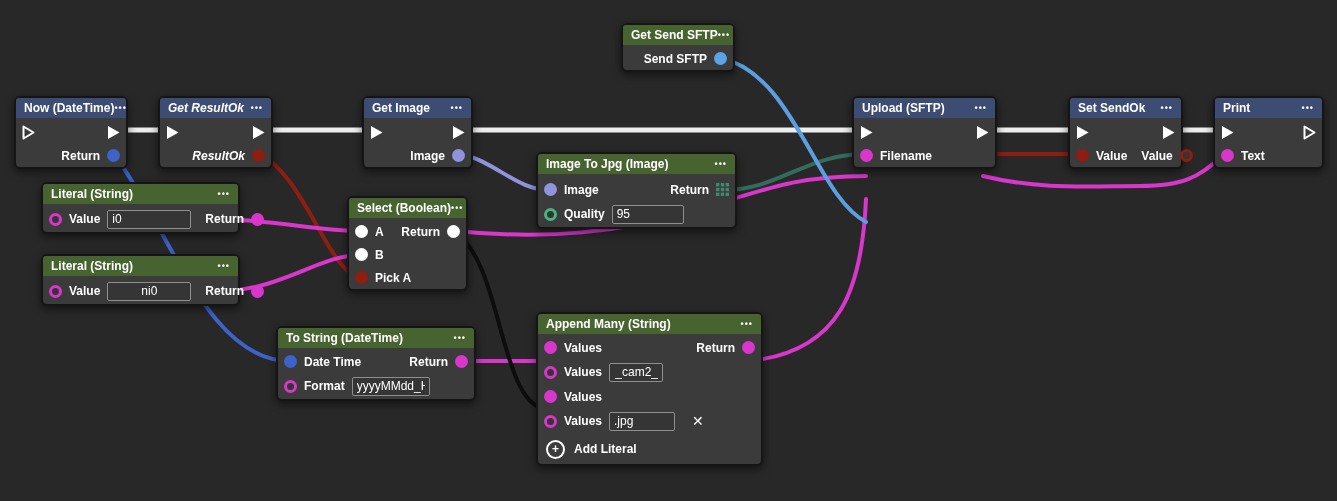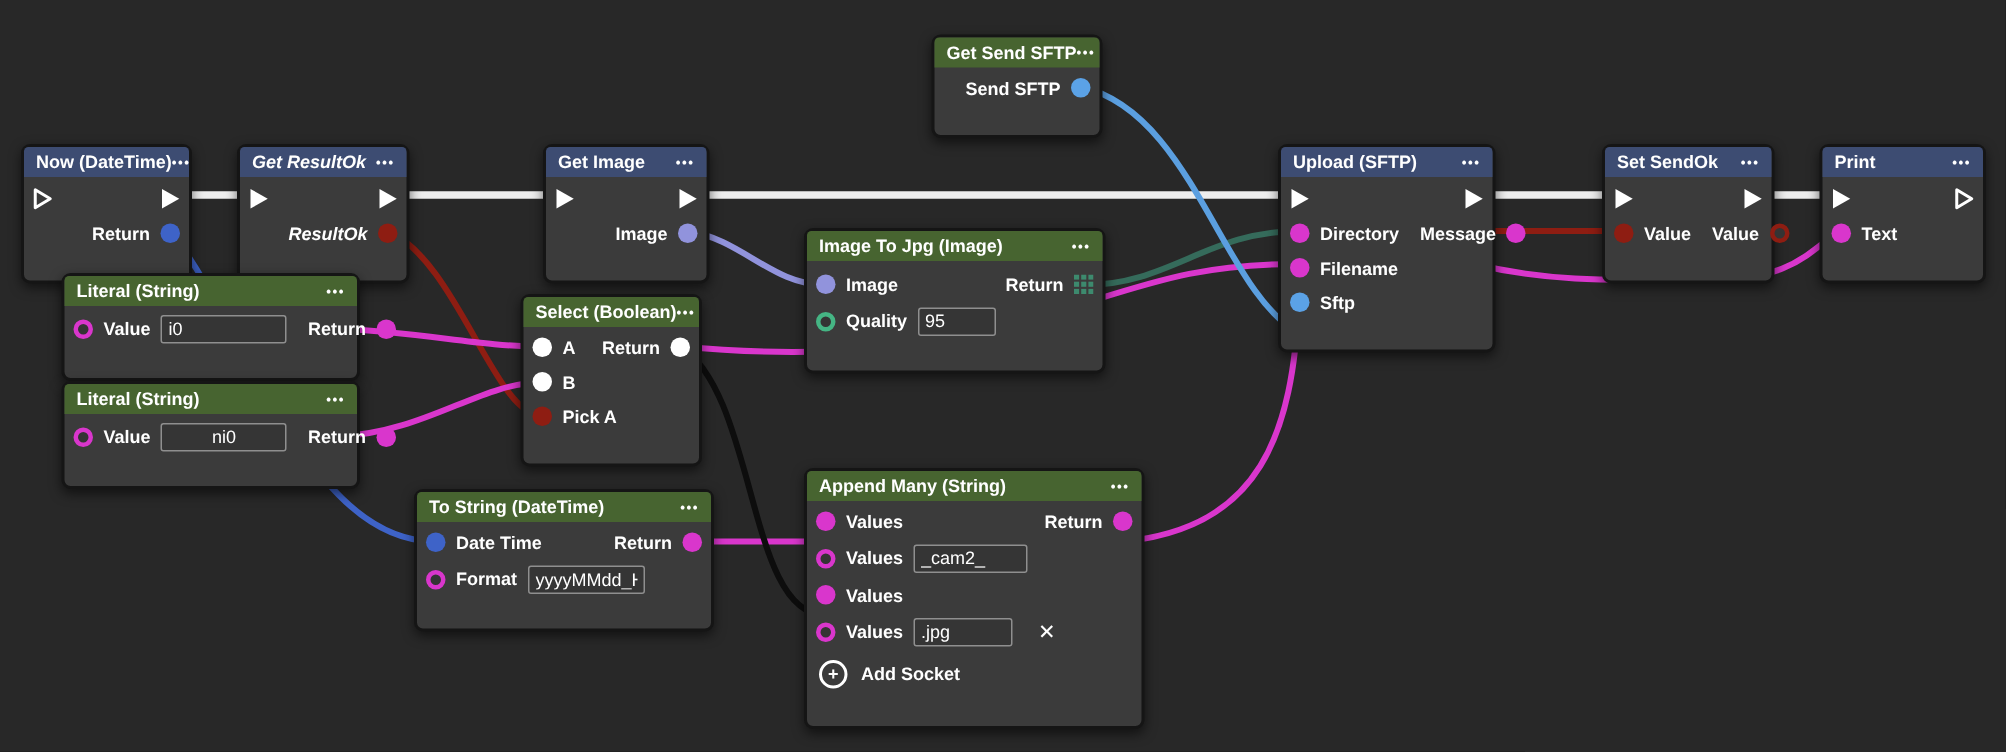--- a/index.html
+++ b/index.html
@@ -17,21 +17,21 @@
   .w-black{stroke:#0d0d0d;stroke-width:4;}
 
   .node{position:absolute;z-index:1;box-sizing:border-box;background:#3b3b3b;
         border:2px solid #151515;border-radius:6px;box-shadow:0 3px 8px rgba(0,0,0,.55);
         color:#fff;font-size:12px;font-weight:bold;}
   .hdr{height:20px;display:flex;align-items:center;justify-content:space-between;
        padding:0 8px;border-radius:3px 3px 0 0;}
   .hdr-blue{background:#3d4c72;}
   .hdr-green{background:#476430;}
   .menu{font-size:9px;letter-spacing:1px;cursor:pointer;line-height:20px;}
-  .body{padding:2px 0 20px 0;}
+  .body{padding:2px 0 0 0;}
   .row{height:23px;display:flex;align-items:center;padding:0 6px;gap:7px;}
   .row.frow{height:26px;}
   .row.exec{height:24px;justify-content:space-between;padding:0 5px;}
   .sp{flex:1;}
   .pin{width:13px;height:13px;border-radius:50%;flex:none;box-sizing:border-box;}
   .pin.fill{background:var(--c);}
   .pin.hollow{border:3px solid var(--c);background:#343434;}
   .c-mag{--c:#d936cc;} .c-blue{--c:#3e63c8;} .c-lblue{--c:#5ba2e6;}
   .c-red{--c:#8e1d12;} .c-lav{--c:#9193dc;} .c-white{--c:#ffffff;} .c-em{--c:#45b584;}
   .exec-pin{width:15px;height:17px;flex:none;display:block;}
@@ -174,21 +174,21 @@
               <rect x="9.6" y="4.8" width="3.4" height="3.4"></rect>
               <rect x="0" y="9.6" width="3.4" height="3.4"></rect>
               <rect x="4.8" y="9.6" width="3.4" height="3.4"></rect>
               <rect x="9.6" y="9.6" width="3.4" height="3.4"></rect>
             </g>
         </svg>
       </div>
       <div class="row frow">
         <span class="pin hollow c-em"></span>
         <span class="lbl">Quality</span>
-        <input class="fld" style="width: 52px;" value="95">
+        <input class="fld" style="width: 72px;" value="95">
       </div>
     </div>
   </div>
 
   <div class="node" style="left:41px;top:182px;width:199px;">
     <div class="hdr hdr-green">
       <span class="lbl">Literal (String)</span>
       <span class="menu">•••</span>
     </div>
     <div class="body">
@@ -274,67 +274,56 @@
       <div class="row">
         <span class="pin fill c-mag"></span>
         <span class="lbl">Values</span>
         <span class="sp"></span>
         <span class="lbl">Return</span>
         <span class="pin fill c-mag"></span>
       </div>
       <div class="row frow">
         <span class="pin hollow c-mag"></span>
         <span class="lbl">Values</span>
-        <input class="fld" style="width: 76px;" value="_cam2_">
+        <input class="fld" style="width: 54px; text-align: right;" value="_cam2_">
       </div>
       <div class="row">
         <span class="pin fill c-mag"></span>
         <span class="lbl">Values</span>
       </div>
       <div class="row frow">
         <span class="pin hollow c-mag"></span>
         <span class="lbl">Values</span>
         <input class="fld" style="width: 66px;" value=".jpg">
         <span class="xdel">✕</span>
       </div>
       <div class="addrow">
         <span class="plus">+</span>
-        <span class="lbl">Add Socket</span>
+        <span class="lbl">Add Literal</span>
       </div>
     </div>
   </div>
 
   <div class="node" style="left:852px;top:96px;width:145px;">
     <div class="hdr hdr-blue">
       <span class="lbl">Upload (SFTP)</span>
       <span class="menu">•••</span>
     </div>
     <div class="body">
       <div class="row exec">
         <svg class="exec-pin" viewBox="0 0 15 17">
             <path d="M2 2 L13.5 8.5 L2 15 Z" fill="#fff"></path>
           </svg>
         <svg class="exec-pin" viewBox="0 0 15 17">
             <path d="M2 2 L13.5 8.5 L2 15 Z" fill="#fff"></path>
           </svg>
       </div>
       <div class="row">
         <span class="pin fill c-mag"></span>
-        <span class="lbl">Directory</span>
-        <span class="sp"></span>
-        <span class="lbl">Message</span>
-        <span class="pin fill c-mag"></span>
-      </div>
-      <div class="row">
-        <span class="pin fill c-mag"></span>
         <span class="lbl">Filename</span>
-      </div>
-      <div class="row">
-        <span class="pin fill c-lblue"></span>
-        <span class="lbl">Sftp</span>
       </div>
     </div>
   </div>
 
   <div class="node" style="left:1068px;top:96px;width:115px;">
     <div class="hdr hdr-blue">
       <span class="lbl">Set SendOk</span>
       <span class="menu">•••</span>
     </div>
     <div class="body">

